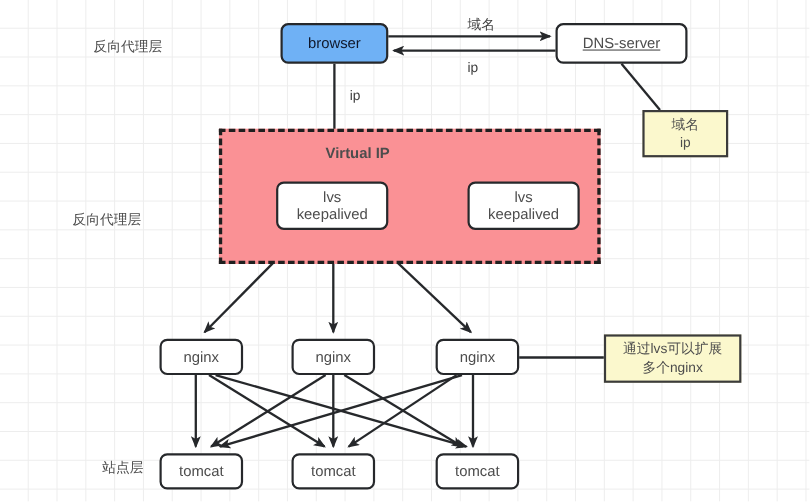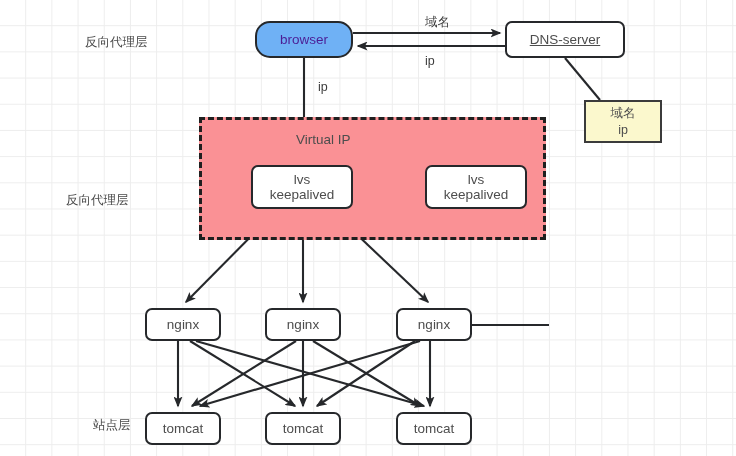--- a/index.html
+++ b/index.html
@@ -39,22 +39,21 @@
     border-radius: 7px;
     background: #ffffff;
     color: #4d4d4d;
     font-size: 13.5px;
     line-height: 15px;
     z-index: 3;
   }
   .node.blue {
     background: #6fb1f5;
     border-color: #26282b;
-    color: #4c1d95;
-    border-radius: 15px;
+    color: #0f172a;
   }
   .note {
     position: absolute;
     box-sizing: border-box;
     display: flex;
     align-items: center;
     justify-content: center;
     text-align: center;
     border: 2px solid #3b3b3b;
     border-radius: 0;
@@ -70,20 +69,21 @@
     background: #fa9195;
     border: 3px dashed #1f1f1f;
     z-index: 1;
   }
   .vip-label {
     position: absolute;
     color: #4d4d4d;
     font-size: 13.5px;
     z-index: 2;
     white-space: nowrap;
+    font-weight: bold;
   }
   .layer-label {
     position: absolute;
     color: #4a4a4a;
     font-size: 12.5px;
     white-space: nowrap;
     z-index: 2;
   }
   .edge-label {
     position: absolute;
@@ -163,18 +163,20 @@
   <div class="node" style="left:145px; top:308px; width:76px; height:33px;">nginx</div>
   <div class="node" style="left:265px; top:308px; width:76px; height:33px;">nginx</div>
   <div class="node" style="left:396px; top:308px; width:76px; height:33px;">nginx</div>
 
   <div class="node" style="left:145px; top:412px; width:76px; height:33px;">tomcat</div>
   <div class="node" style="left:265px; top:412px; width:76px; height:33px;">tomcat</div>
   <div class="node" style="left:396px; top:412px; width:76px; height:33px;">tomcat</div>
 
   <div class="note nline" style="left:584px; top:100px; width:78px; height:43px;">域名
 ip</div>
+  <div class="note nline" style="left:549px; top:304px; width:125px; height:44px;">通过lvs可以扩展
+多个nginx</div>
 
   <div class="edge-label" style="left:425px; top:14px;">域名</div>
   <div class="edge-label" style="left:425px; top:54px;">ip</div>
   <div class="edge-label" style="left:318px; top:80px;">ip</div>
 
 </div>
 
 </body></html>

